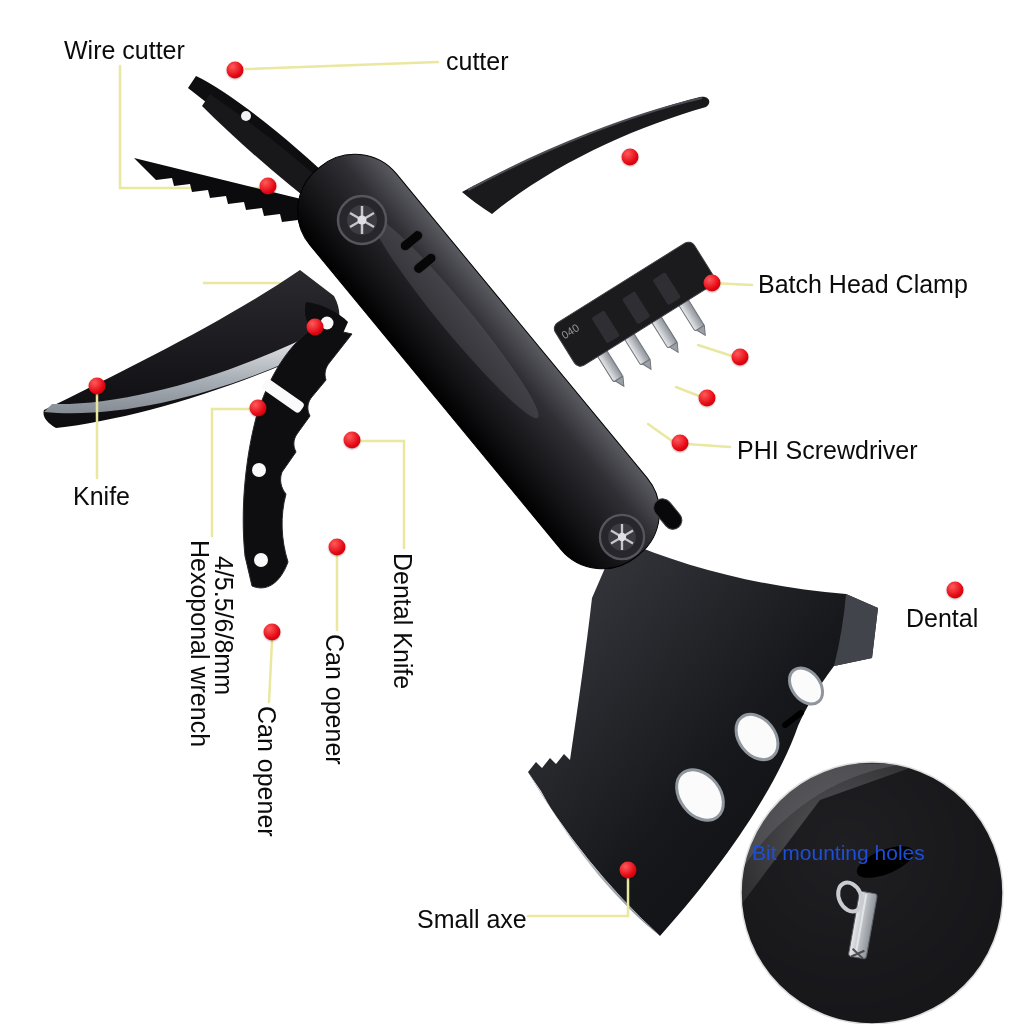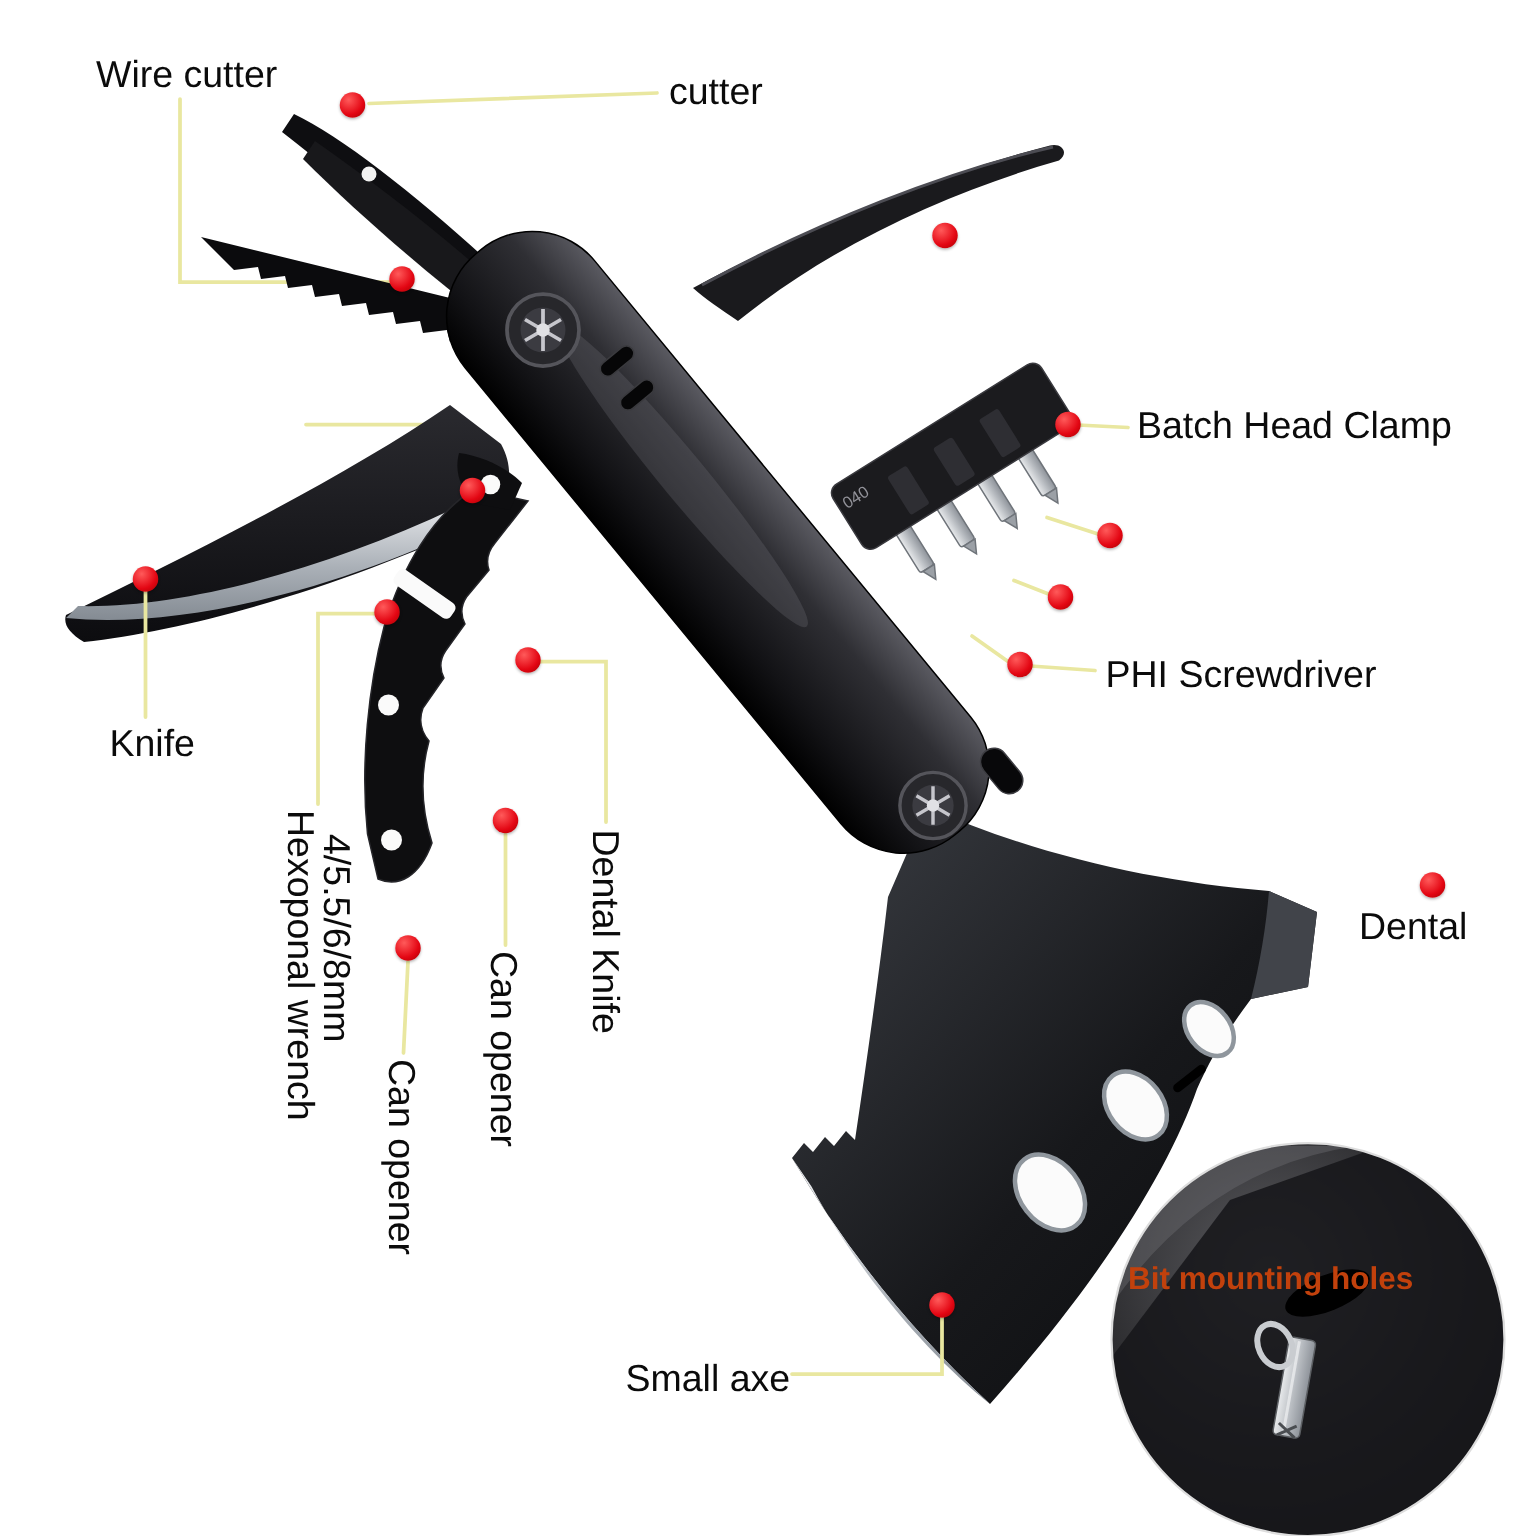--- a/index.html
+++ b/index.html
@@ -4,21 +4,21 @@
 <style>
   html,body{margin:0;padding:0;background:#ffffff;}
   .canvas{position:relative;width:1024px;height:1024px;background:#ffffff;overflow:hidden;
           font-family:"Liberation Sans",sans-serif;}
   .art{position:absolute;left:0;top:0;}
   .lbl{position:absolute;font-size:25px;line-height:1.15;color:#0b0b0b;white-space:nowrap;}
   .lbl.v{transform:rotate(90deg);transform-origin:0 0;}
   .dot{position:absolute;width:17px;height:17px;border-radius:50%;
        background:radial-gradient(circle at 35% 30%, #ff5a5a, #e30613 60%, #a30000);
        transform:translate(-50%,-50%);box-shadow:0 1px 2px rgba(0,0,0,.3);}
-  .inset-lbl{position:absolute;font-size:21px;font-weight:700;color:#c2410c;white-space:nowrap;}
+  .inset-lbl{position:absolute;font-size:21px;font-weight:400;color:#1d4ed8;white-space:nowrap;}
 </style>
 </head>
 <body>
 
 <div class="canvas">
 
   <svg class="art" width="1024" height="1024" viewBox="0 0 1024 1024">
     <defs>
       <linearGradient id="gHandle" x1="0" y1="0" x2="0" y2="1">
         <stop offset="0" stop-color="#5a5a61"></stop>

